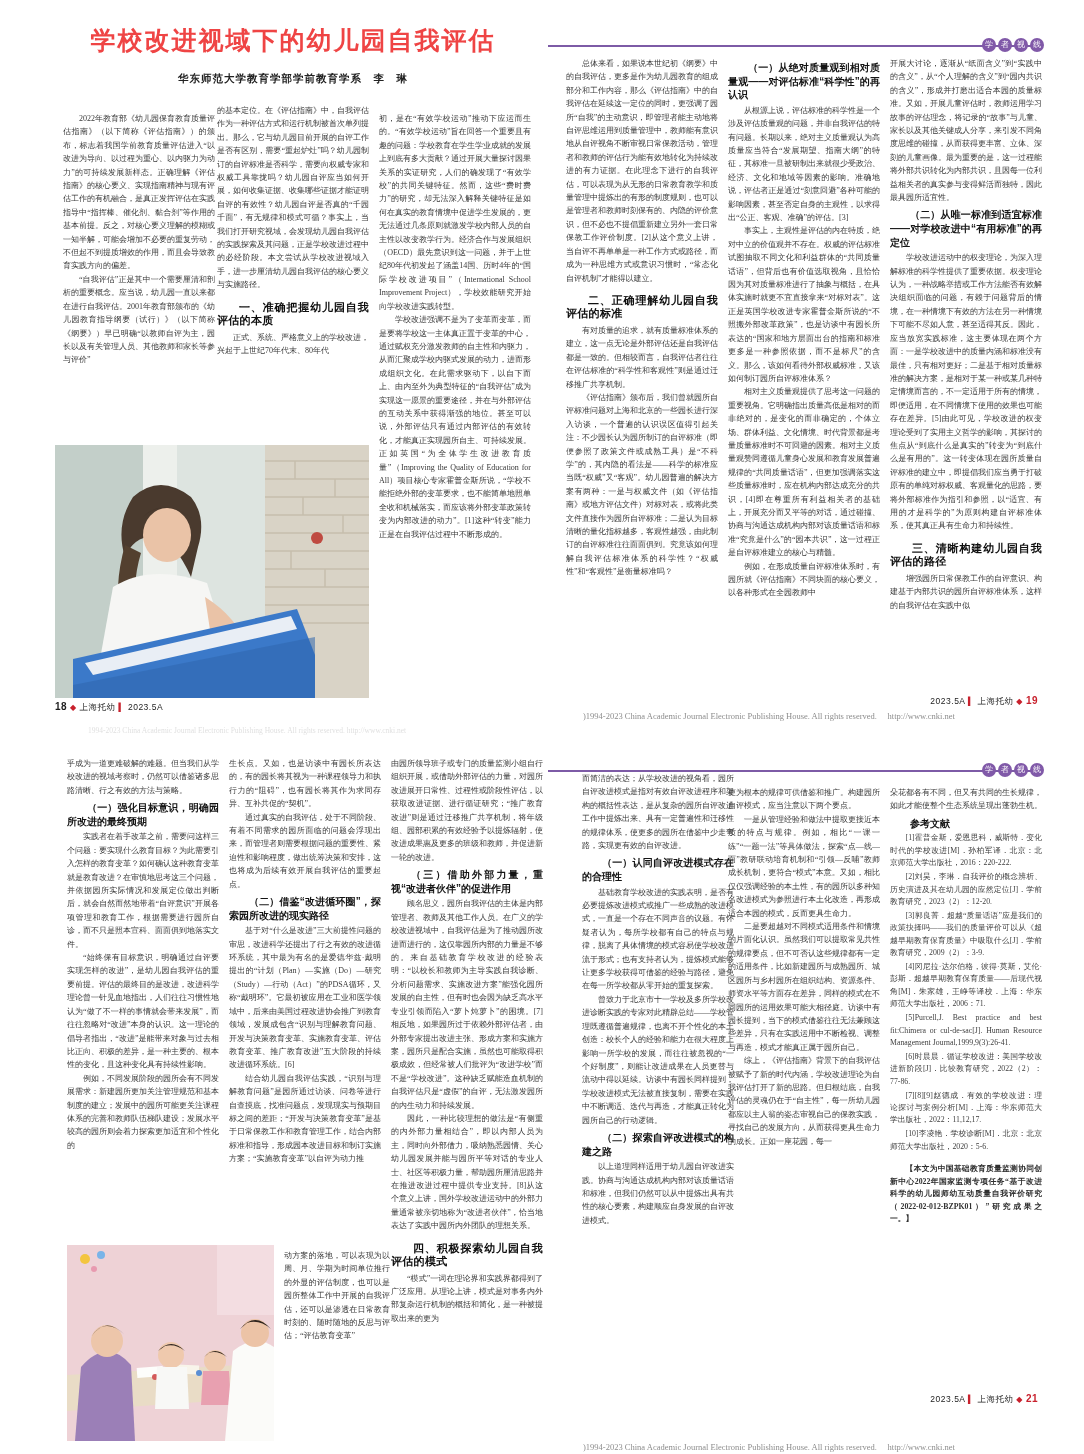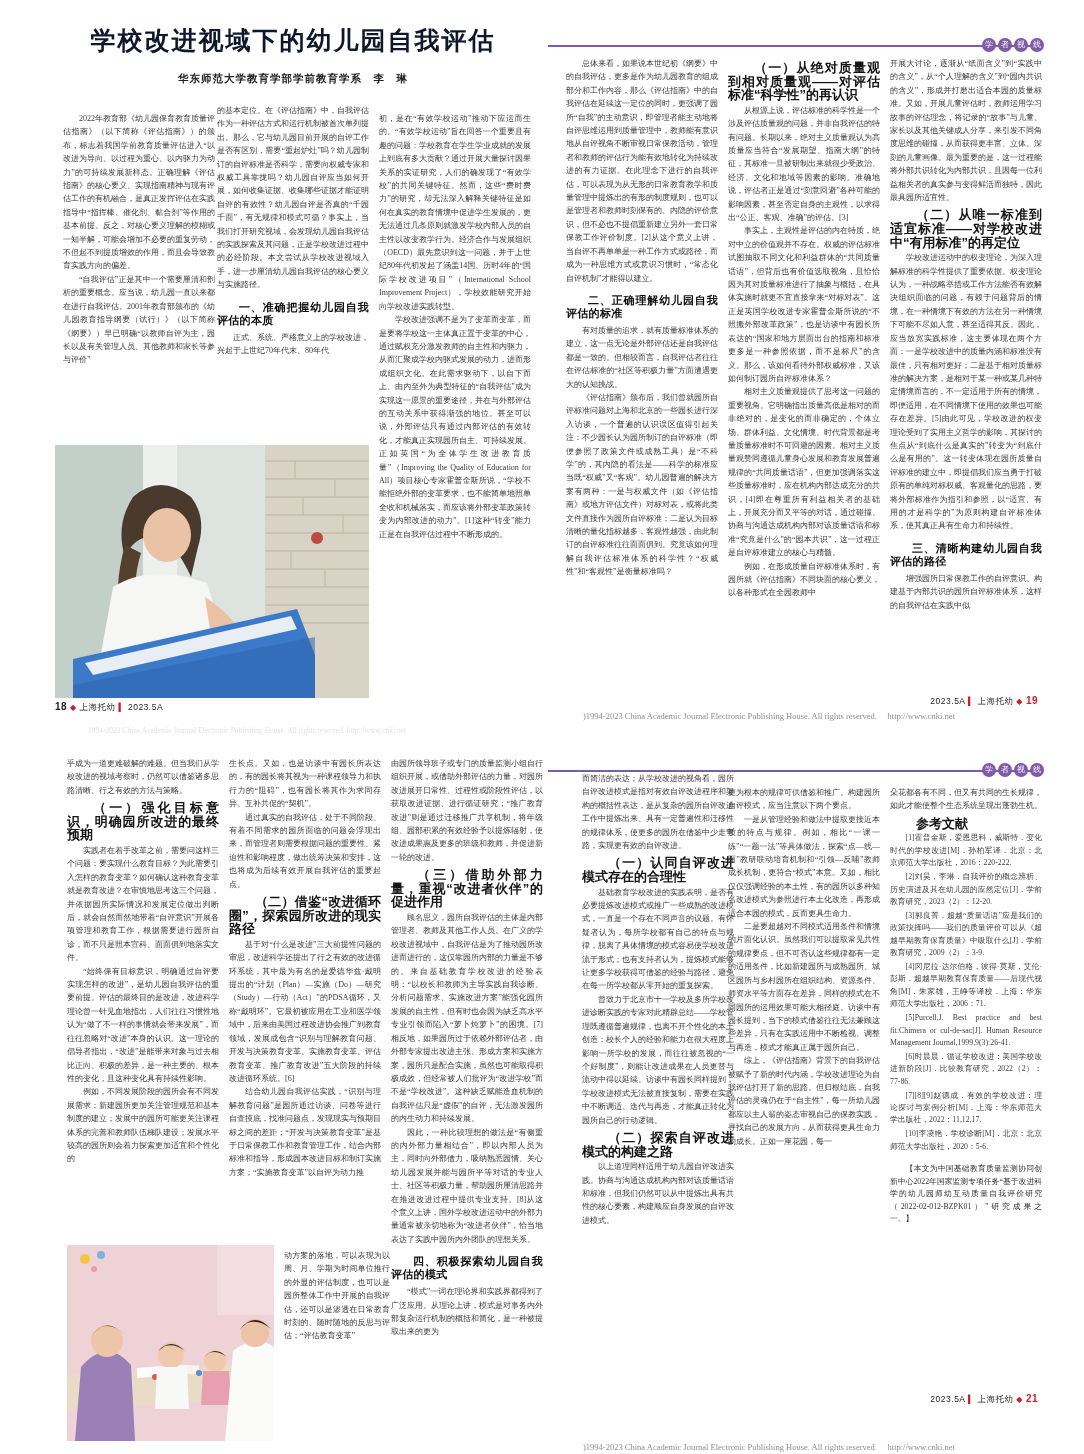--- a/index.html
+++ b/index.html
@@ -7,27 +7,27 @@
     font-family:"Liberation Serif","DejaVu Serif",serif;color:#383838;}
   .page{position:absolute;}
   
   .col{position:absolute;overflow:hidden;text-align:justify;font-size:8px;line-height:13.4px;}
   .blk{margin:0;}
   .t-p{text-indent:2em;}
   .t-pc{text-indent:0;}
   .t-h2{font-family:"Liberation Sans","DejaVu Sans",sans-serif;font-weight:bold;color:#0f0f0f;
     font-size:11px;line-height:13px;text-indent:2em;margin:9px 0 4px 0;letter-spacing:.3px;}
   .t-h3{font-family:"Liberation Sans","DejaVu Sans",sans-serif;font-weight:bold;color:#141414;
-    font-size:13px;line-height:13.6px;text-indent:2em;margin:4px 0 2px 0;}
+    font-size:10px;line-height:13.6px;text-indent:2em;margin:4px 0 2px 0;}
   .t-ref{font-size:7.8px;line-height:12.4px;color:#3e3e3e;text-indent:2em;margin:1.5px 0;}
-  .t-note{font-size:7.8px;line-height:12.6px;color:#303030;text-indent:2em;margin-top:10px;font-weight:normal;}
+  .t-note{font-size:7.8px;line-height:12.6px;color:#303030;text-indent:2em;margin-top:10px;font-weight:bold;}
   
   .title-block{position:absolute;left:15px;top:24px;width:476px;text-align:center;}
   .title-block h1{margin:0;font-family:"Liberation Sans","DejaVu Sans",sans-serif;font-weight:900;
-    font-size:25px;letter-spacing:2px;color:#0f172a;}
+    font-size:25px;letter-spacing:2px;color:#ef4444;}
   .byline{margin-top:15px;font-family:"Liberation Sans","DejaVu Sans",sans-serif;
     font-weight:bold;font-size:10.5px;color:#222;letter-spacing:1px;}
   
   .rule{position:absolute;left:0;height:2px;background:#7d5ba6;}
   .badge{position:absolute;display:flex;gap:2px;}
   .badge span{width:14px;height:14px;border-radius:50%;background:#8059a8;color:#fff;
     font-family:"Liberation Sans",sans-serif;font-size:8px;line-height:14px;text-align:center;display:block;}
   
   .pfooter{position:absolute;font-family:"Liberation Sans","DejaVu Sans",sans-serif;
     font-size:8.5px;color:#1d1d1d;letter-spacing:.5px;white-space:nowrap;}
@@ -116,21 +116,21 @@
     <div class="rule" style="top:45px;width:492px;"></div>
     <div class="badge" style="right:4px;top:38px;">
       <span>学</span>
       <span>者</span>
       <span>视</span>
       <span>线</span>
     </div>
     <div class="col" style="left:18px;top:57px;width:152px;height:640px;">
         <div class="blk t-p">总体来看，如果说本世纪初《纲要》中的自我评估，更多是作为幼儿园教育的组成部分和工作内容，那么《评估指南》中的自我评估在延续这一定位的同时，更强调了园所“自我”的主动意识，即管理者能主动地将自评思维运用到质量管理中，教师能有意识地从自评视角不断审视日常保教活动，管理者和教师的评估行为能有效地转化为持续改进的有力证据。在此理念下进行的自我评估，可以表现为从无形的日常教育教学和质量管理中提炼出的有形的制度规则，也可以是管理者和教师时刻保有的、内隐的评价意识，但不必也不提倡重新建立另外一套日常保教工作评价制度。[2]从这个意义上讲，当自评不再单单是一种工作方式或路径，而成为一种思维方式或意识习惯时，“常态化自评机制”才能得以建立。</div>
         <div class="blk t-h2">二、正确理解幼儿园自我评估的标准</div>
-        <div class="blk t-p">有对质量的追求，就有质量标准体系的建立，这一点无论是外部评估还是自我评估都是一致的。但相较而言，自我评估者往往在评估标准的“社区等积极力量”方面遭遇更大的认知挑战。</div>
+        <div class="blk t-p">有对质量的追求，就有质量标准体系的建立，这一点无论是外部评估还是自我评估都是一致的。但相较而言，自我评估者往往在评估标准的“科学性和客观性”则是通过迁移推广共享机制。</div>
         <div class="blk t-p">《评估指南》颁布后，我们曾就园所自评标准问题对上海和北京的一些园长进行深入访谈，一个普遍的认识误区值得引起关注：不少园长认为园所制订的自评标准（即便参照了政策文件或成熟工具）是“不科学”的，其内隐的看法是——科学的标准应当既“权威”又“客观”。幼儿园普遍的解决方案有两种：一是与权威文件（如《评估指南》或地方评估文件）对标对表，或将此类文件直接作为园所自评标准；二是认为目标清晰的量化指标越多，客观性越强，由此制订的自评标准往往面面俱到。究竟该如何理解自我评估标准体系的科学性？“权威性”和“客观性”是衡量标准吗？</div>
       </div>
     <div class="col" style="left:180px;top:57px;width:152px;height:640px;">
         <div class="blk t-h3">（一）从绝对质量观到相对质量观——对评估标准“科学性”的再认识</div>
         <div class="blk t-p">从根源上说，评估标准的科学性是一个涉及评估质量观的问题，并非自我评估的特有问题。长期以来，绝对主义质量观认为高质量应当符合“发展期望、指南大纲”的特征，其标准一旦被研制出来就很少受政治、经济、文化和地域等因素的影响。准确地说，评估者正是通过“刻意回避”各种可能的影响因素，甚至否定自身的主观性，以求得出“公正、客观、准确”的评估。[3]</div>
         <div class="blk t-p">事实上，主观性是评估的内在特质，绝对中立的价值观并不存在。权威的评估标准试图抽取不同文化和利益群体的“共同质量话语”，但背后也有价值选取视角，且恰恰因为其对质量标准进行了抽象与概括，在具体实施时就更不宜直接拿来“对标对表”。这正是英国学校改进专家霍普金斯所说的“不照搬外部改革政策”，也是访谈中有园长所表达的“国家和地方层面出台的指南和标准更多是一种参照依据，而不是标尺”的含义。那么，该如何看待外部权威标准，又该如何制订园所自评标准体系？</div>
         <div class="blk t-p">相对主义质量观提供了思考这一问题的重要视角。它明确指出质量高低是相对的而非绝对的，是变化的而非确定的，个体立场、群体利益、文化情境、时代背景都是考量质量标准时不可回避的因素。相对主义质量观赞同遵循儿童身心发展和教育发展普遍规律的“共同质量话语”，但更加强调落实这些质量标准时，应在机构内部达成充分的共识，[4]即在尊重所有利益相关者的基础上，开展充分而又平等的对话，通过碰撞、协商与沟通达成机构内部对该质量话语和标准“究竟是什么”的“园本共识”，这一过程正是自评标准建立的核心与精髓。</div>
         <div class="blk t-p">例如，在形成质量自评标准体系时，有园所就《评估指南》不同块面的核心要义，以各种形式在全园教师中</div>
       </div>
     <div class="col" style="left:342px;top:57px;width:152px;height:640px;">

